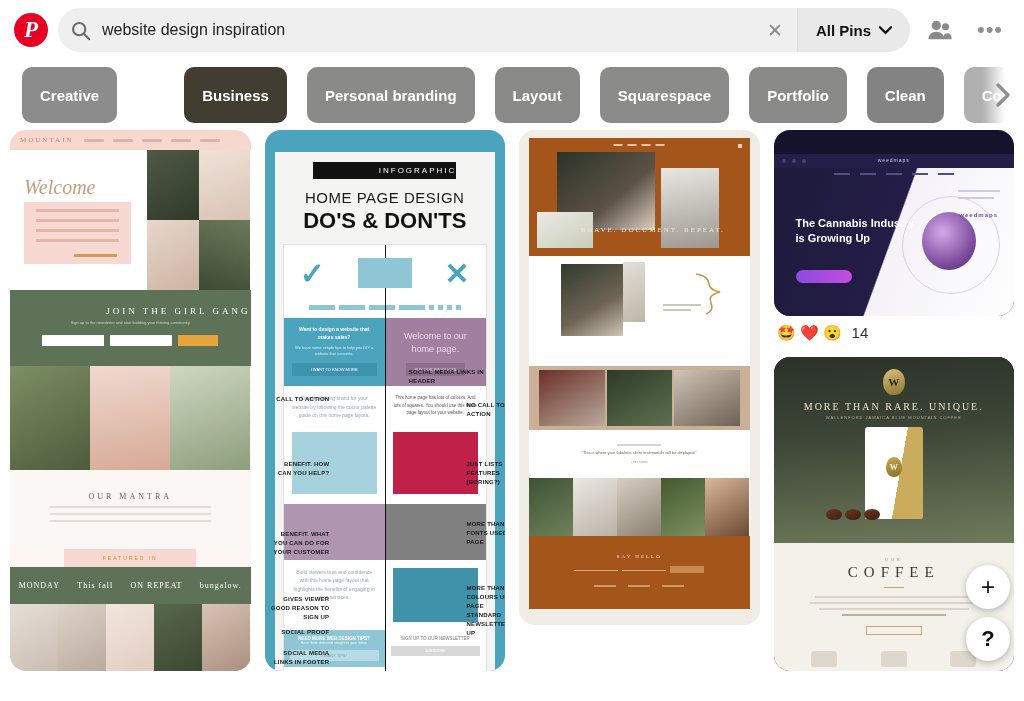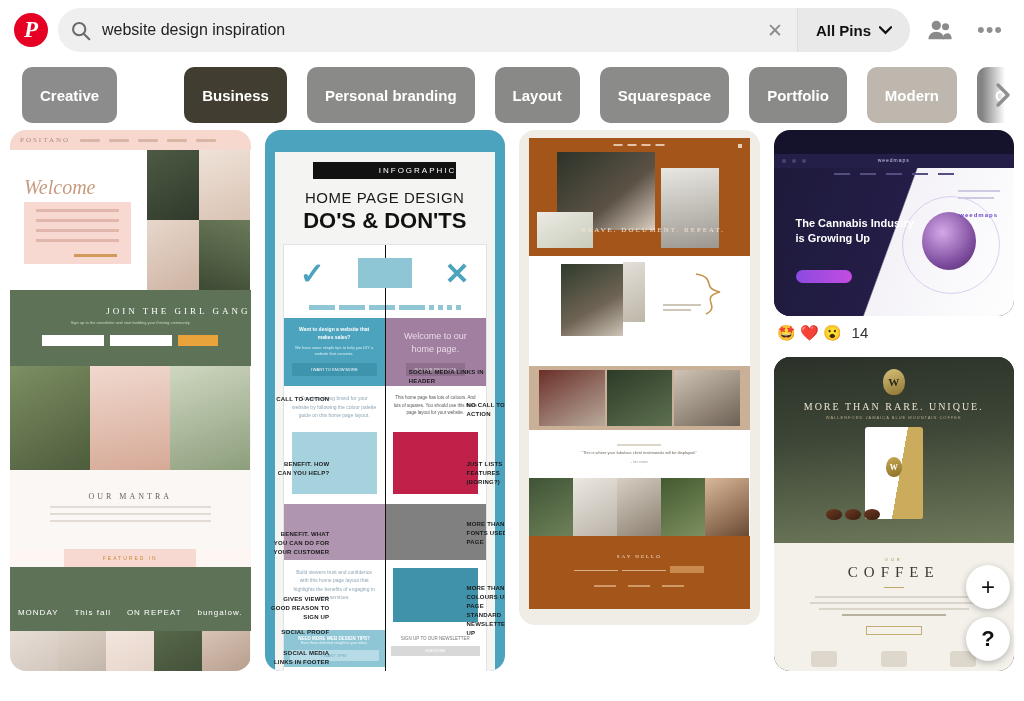--- a/index.html
+++ b/index.html
@@ -113,21 +113,21 @@
   .p1 .formrow i { width:62px; height:11px; background:#fff; display:block; }
   .p1 .formrow b { width:40px; height:11px; background:#e8a43a; display:block; }
   .p1 .tri { display:grid; grid-template-columns:1fr 1fr 1fr; height:104px;}
   .p1 .t1{background:linear-gradient(150deg,#7d8f63,#4d5c3c);} 
   .p1 .t2{background:linear-gradient(170deg,#f0d9cf,#d6a996);} 
   .p1 .t3{background:linear-gradient(160deg,#cfd7c0,#8c9e7c);} 
   .p1 .mantra { background:#fbf7f4; padding:22px 18px; text-align:center;}
   .p1 .mantra h5 { font-family:"Liberation Serif",serif; font-size:8px; letter-spacing:3px; color:#6b6259; font-weight:normal;}
   .p1 .mantra i { display:block; height:2px; background:#e3dcd4; margin:5px 22px; }
   .p1 .feat { background:#5d7256; padding:14px 0; display:flex; justify-content:space-around; align-items:center;}
-  .p1 .feat span { color:#fff; font-family:Liberation Sans, sans-serif; font-size:8px; letter-spacing:1px;margin-top:27px;}
+  .p1 .feat span { color:#fff; font-family:Liberation Serif, serif; font-size:8px; letter-spacing:1px;}
   .p1 .badge { background:#f7d9d1; color:#c98b2e; font-size:5px; letter-spacing:2px; text-align:center;
                padding:6px 0; width:55%; margin:0 auto; }
   .p1 .strip { display:grid; grid-template-columns:repeat(5,1fr); height:72px;}
   .p1 .strip i:nth-child(1){background:linear-gradient(150deg,#e6ded6,#c9bcb1);} 
   .p1 .strip i:nth-child(2){background:linear-gradient(150deg,#ded3c9,#b7a89b);} 
   .p1 .strip i:nth-child(3){background:linear-gradient(150deg,#f3e6de,#e0cbbf);} 
   .p1 .strip i:nth-child(4){background:linear-gradient(150deg,#58684a,#3a4731);} 
   .p1 .strip i:nth-child(5){background:linear-gradient(150deg,#d8c3b4,#a88d7c);}
 
   
@@ -313,37 +313,36 @@
   </button>
 </div>
 
 <div class="chiprow">
   <button class="chip" style="background: rgb(140, 140, 140);">Creative</button>
   <button class="chip" style="background: rgb(65, 61, 48); margin-left: 47px;">Business</button>
   <button class="chip" style="background: rgb(138, 138, 136);">Personal branding</button>
   <button class="chip" style="background: rgb(137, 137, 135);">Layout</button>
   <button class="chip" style="background: rgb(139, 139, 137);">Squarespace</button>
   <button class="chip" style="background: rgb(138, 138, 136);">Portfolio</button>
-  <button class="chip" style="background: rgb(189, 183, 174);">Modern</button>
   <button class="chip" style="background: rgb(131, 131, 131);">Clean</button>
   <button class="chip" style="background: rgb(176, 176, 176);">Corporate</button>
 
   <button class="chip-scroll-btn">
     <svg width="17" height="26" viewBox="0 0 17 26">
         <path d="M3 3l10 10L3 23" stroke="#8f8f8f" stroke-width="3.4" fill="none" stroke-linecap="round" stroke-linejoin="round"></path>
       </svg>
   </button>
 </div>
 
 <div class="grid">
 
   <div class="col">
     <div class="pin p1">
       <div class="navbar">
-        <span class="brand">POSITANO</span>
+        <span class="brand">MOUNTAIN</span>
         <span class="navlinks">
             <i></i>
             <i></i>
             <i></i>
             <i></i>
             <i></i>
           </span>
       </div>
       <div class="hero">
         <div class="heroleft">

